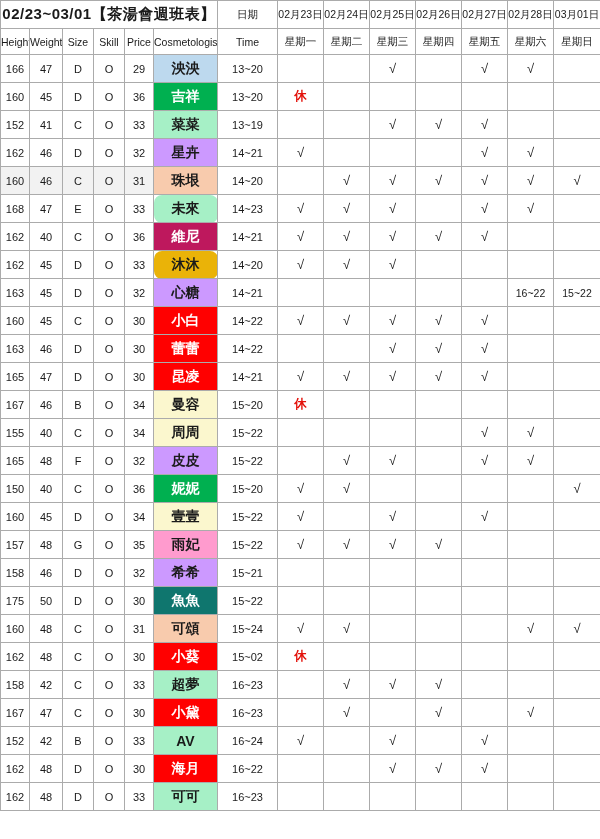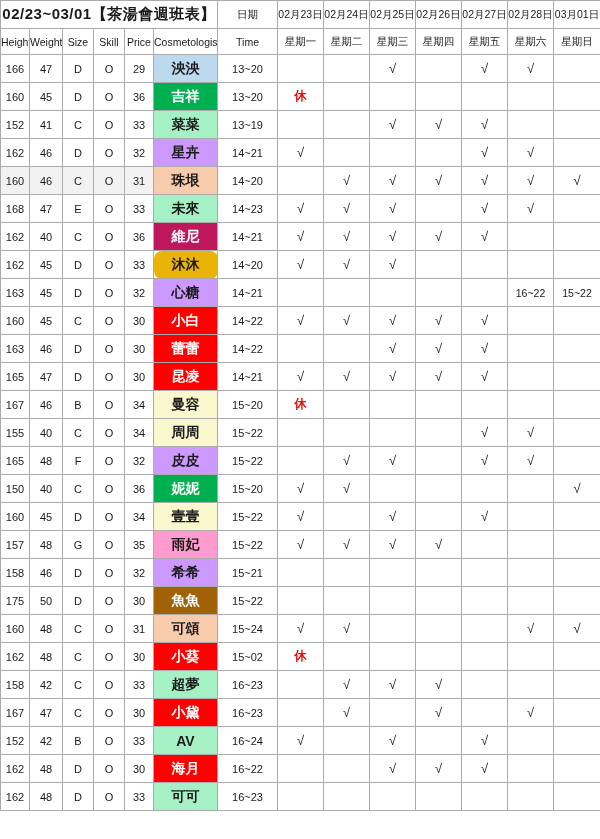--- a/index.html
+++ b/index.html
@@ -146,21 +146,21 @@
         <td class="check">√</td>
         <td class="check">√</td>
         <td class="check">√</td>
       </tr>
       <tr>
         <td>168</td>
         <td>47</td>
         <td>E</td>
         <td>O</td>
         <td>33</td>
-        <td class="name-cell" style="background: rgb(166, 240, 198); color: rgb(26, 26, 26);">未來</td>
+        <td class="name-cell" style="background: rgb(166, 240, 198); color: rgb(26, 26, 26); border-radius: 8px;">未來</td>
         <td>14~23</td>
         <td class="check">√</td>
         <td class="check">√</td>
         <td class="check">√</td>
         <td></td>
         <td class="check">√</td>
         <td class="check">√</td>
         <td></td>
       </tr>
       <tr>
@@ -370,21 +370,21 @@
         <td></td>
         <td></td>
         <td></td>
       </tr>
       <tr>
         <td>175</td>
         <td>50</td>
         <td>D</td>
         <td>O</td>
         <td>30</td>
-        <td class="name-cell" style="background: #a16207; color: rgb(255, 255, 255);">魚魚</td>
+        <td class="name-cell" style="background: #0f766e; color: rgb(255, 255, 255);">魚魚</td>
         <td>15~22</td>
         <td></td>
         <td></td>
         <td></td>
         <td></td>
         <td></td>
         <td></td>
         <td></td>
       </tr>
       <tr>

